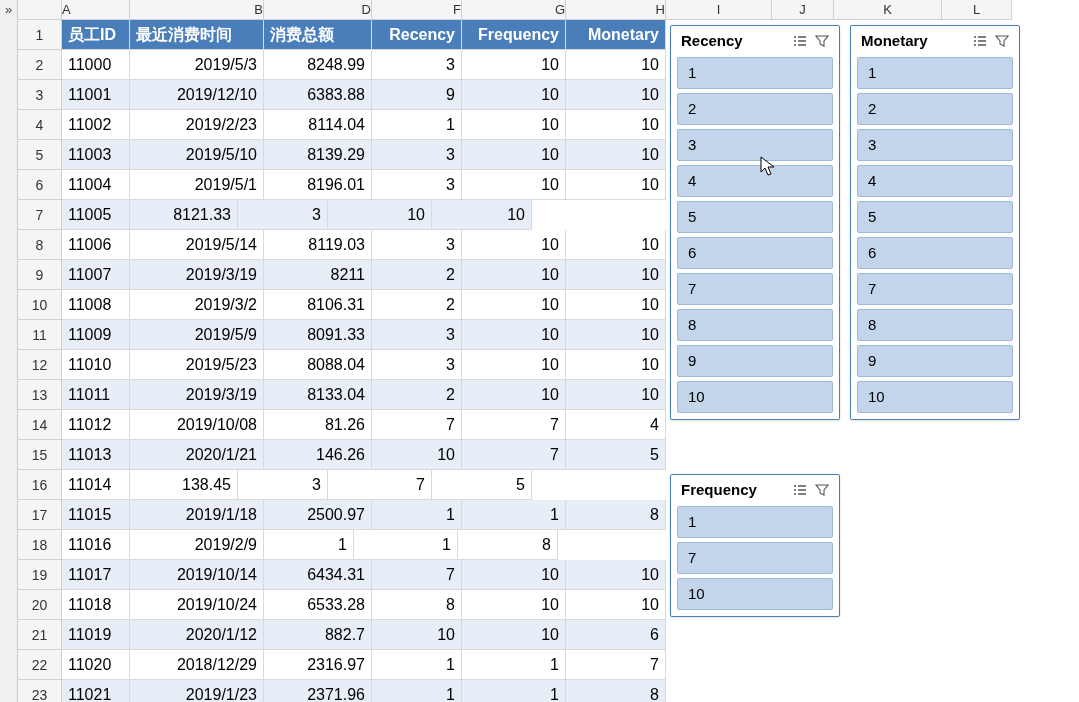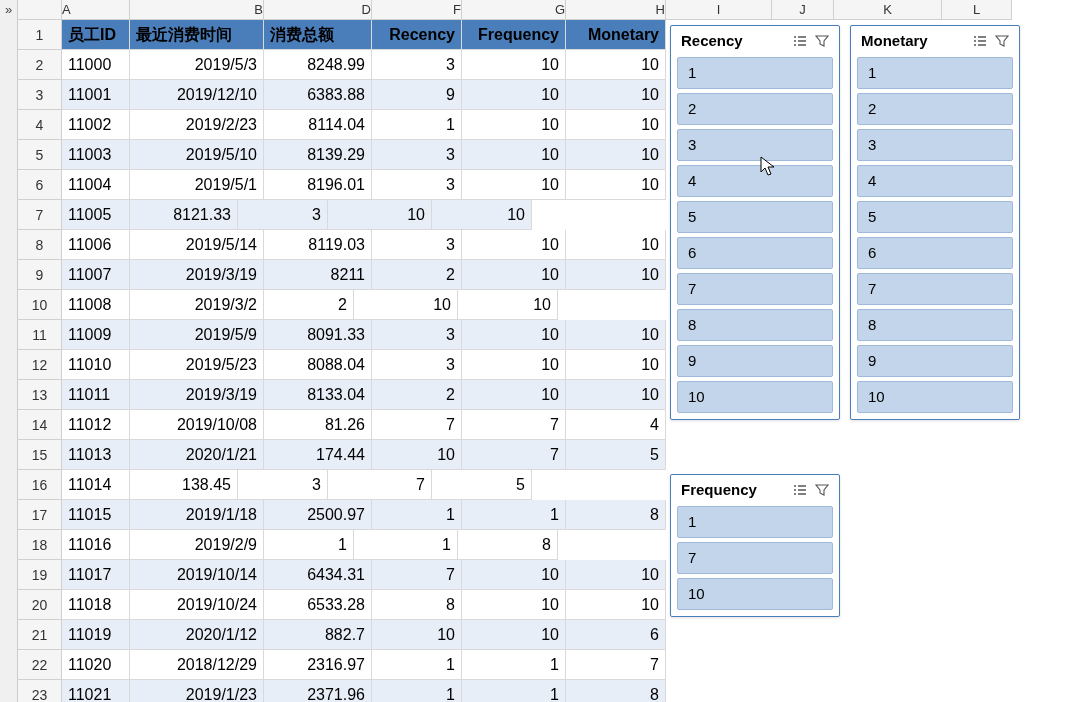--- a/index.html
+++ b/index.html
@@ -62,21 +62,21 @@
     border-right: 1px solid #d9d9d9;
     border-bottom: 1px solid #d9d9d9;
     padding: 0 6px;
     line-height: 30px;
     font-size: 16px;
     overflow: hidden;
     white-space: nowrap;
   }
   .hdr-row .cell {
     background: #4a7ebb;
-    color: #000000;
+    color: #ffffff;
     font-weight: bold;
     text-align: left;
   }
   .hdr-row .cell.r { text-align: right; }
   .band0 .cell { background: #ffffff; }
   .band1 .cell { background: #e8eef7; }
   
   .cA { width: 68px; text-align: left; }
   .cB { width: 134px; text-align: right; }
   .cD { width: 108px; text-align: right; }
@@ -233,20 +233,21 @@
           <div class="cell cB">2019/3/19</div>
           <div class="cell cD">8211</div>
           <div class="cell cF">2</div>
           <div class="cell cG">10</div>
           <div class="cell cH">10</div>
         </div>
         <div class="row-line band0">
           <div class="row-h">10</div>
           <div class="cell cA">11008</div>
           <div class="cell cB">2019/3/2</div>
+          <div class="cell cD">8106.31</div>
           <div class="cell cF">2</div>
           <div class="cell cG">10</div>
           <div class="cell cH">10</div>
         </div>
         <div class="row-line band1">
           <div class="row-h">11</div>
           <div class="cell cA">11009</div>
           <div class="cell cB">2019/5/9</div>
           <div class="cell cD">8091.33</div>
           <div class="cell cF">3</div>
@@ -277,21 +278,21 @@
           <div class="cell cB">2019/10/08</div>
           <div class="cell cD">81.26</div>
           <div class="cell cF">7</div>
           <div class="cell cG">7</div>
           <div class="cell cH">4</div>
         </div>
         <div class="row-line band1">
           <div class="row-h">15</div>
           <div class="cell cA">11013</div>
           <div class="cell cB">2020/1/21</div>
-          <div class="cell cD">174.44</div>
+          <div class="cell cD">146.26</div>
           <div class="cell cF">10</div>
           <div class="cell cG">7</div>
           <div class="cell cH">5</div>
         </div>
         <div class="row-line band0">
           <div class="row-h">16</div>
           <div class="cell cA">11014</div>
           <div class="cell cD">138.45</div>
           <div class="cell cF">3</div>
           <div class="cell cG">7</div>

